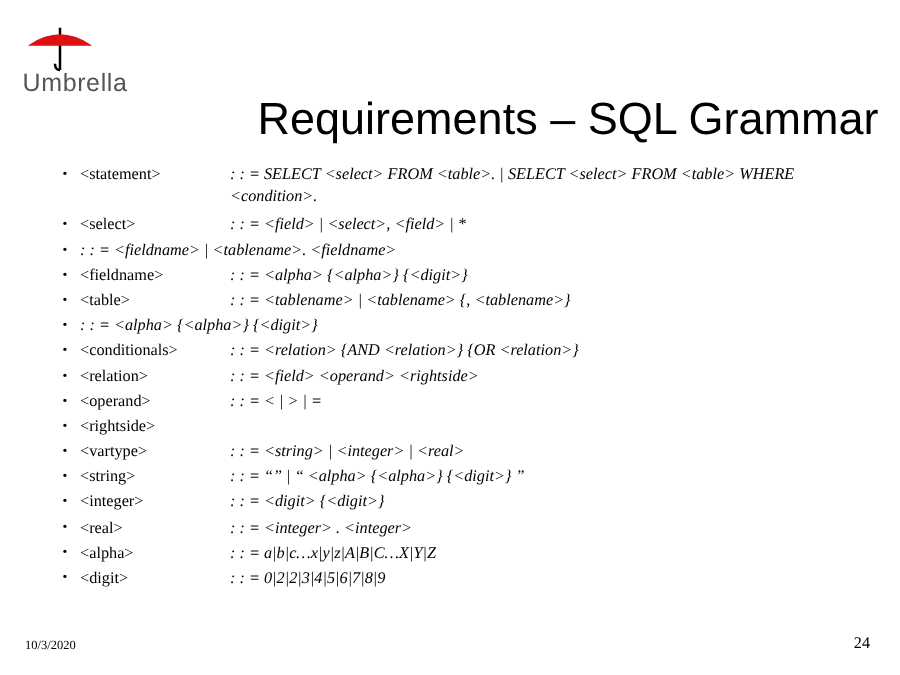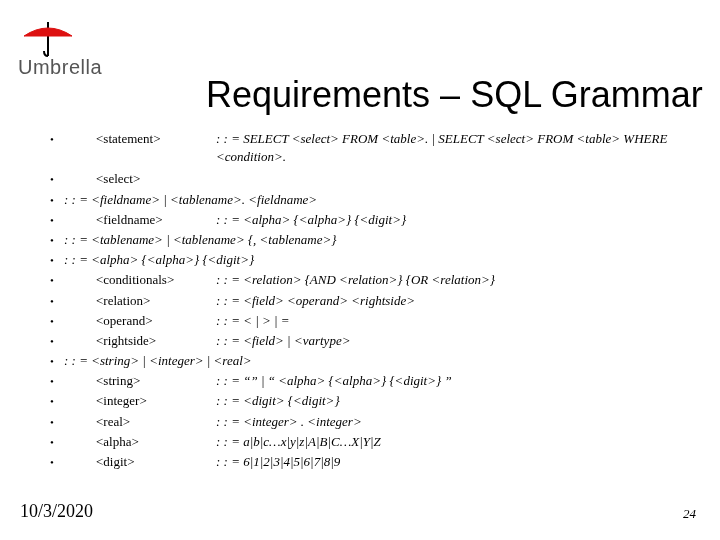--- a/index.html
+++ b/index.html
@@ -57,38 +57,36 @@
   .bullet {
     width: 24px;
     flex: 0 0 24px;
     text-align: center;
     font-size: 11px;
     padding-top: 2px;
   }
   .term {
     width: 120px;
     flex: 0 0 120px;
-    margin-left: 32px;
   }
   .def {
     flex: 1;
     font-style: italic;
   }
   .footer-left {
     position: absolute;
     bottom: 18px;
     left: 20px;
-    font-size: 18px;
+    font-size: 10px;
   }
   .footer-right {
     position: absolute;
     bottom: 18px;
     right: 24px;
     font-size: 13px;
-    font-style: italic;
   }
 </style>
 </head>
 <body>
 
 <div class="slide">
 
   <div class="logo">
     <svg width="60" height="36" viewBox="0 0 60 36">
       <line x1="30" y1="0" x2="30" y2="34" stroke="#000" stroke-width="2"></line>
@@ -103,32 +101,34 @@
   <div class="list-wrap">
 
   <div class="row first">
         <div class="bullet">•</div>
         <div class="term">&lt;statement&gt;</div>
         <div class="def">: : = SELECT &lt;select&gt; FROM &lt;table&gt;. | SELECT &lt;select&gt; FROM &lt;table&gt; WHERE &lt;condition&gt;.</div>
       </div>
       <div class="row">
         <div class="bullet">•</div>
         <div class="term">&lt;select&gt;</div>
+        <div class="def">: : = &lt;field&gt; | &lt;select&gt;, &lt;field&gt; | *</div>
       </div>
       <div class="row">
         <div class="bullet">•</div>
         <div class="def">: : = &lt;fieldname&gt; | &lt;tablename&gt;. &lt;fieldname&gt;</div>
       </div>
       <div class="row">
         <div class="bullet">•</div>
         <div class="term">&lt;fieldname&gt;</div>
         <div class="def">: : = &lt;alpha&gt; {&lt;alpha&gt;} {&lt;digit&gt;}</div>
       </div>
       <div class="row">
         <div class="bullet">•</div>
+        <div class="term">&lt;table&gt;</div>
         <div class="def">: : = &lt;tablename&gt; | &lt;tablename&gt; {, &lt;tablename&gt;}</div>
       </div>
       <div class="row">
         <div class="bullet">•</div>
         <div class="def">: : = &lt;alpha&gt; {&lt;alpha&gt;} {&lt;digit&gt;}</div>
       </div>
       <div class="row">
         <div class="bullet">•</div>
         <div class="term">&lt;conditionals&gt;</div>
         <div class="def">: : = &lt;relation&gt; {AND &lt;relation&gt;} {OR &lt;relation&gt;}</div>
@@ -139,24 +139,24 @@
         <div class="def">: : = &lt;field&gt; &lt;operand&gt; &lt;rightside&gt;</div>
       </div>
       <div class="row">
         <div class="bullet">•</div>
         <div class="term">&lt;operand&gt;</div>
         <div class="def">: : = &lt; | &gt; | =</div>
       </div>
       <div class="row">
         <div class="bullet">•</div>
         <div class="term">&lt;rightside&gt;</div>
-        <div class="def">: : = &lt;field&gt; | &lt;vartype&gt;</div>
       </div>
       <div class="row">
         <div class="bullet">•</div>
+        <div class="term">&lt;vartype&gt;</div>
         <div class="def">: : = &lt;string&gt; | &lt;integer&gt; | &lt;real&gt;</div>
       </div>
       <div class="row">
         <div class="bullet">•</div>
         <div class="term">&lt;string&gt;</div>
         <div class="def">: : = “” | “ &lt;alpha&gt; {&lt;alpha&gt;} {&lt;digit&gt;} ”</div>
       </div>
       <div class="row">
         <div class="bullet">•</div>
         <div class="term">&lt;integer&gt;</div>
@@ -168,20 +168,20 @@
         <div class="def">: : = &lt;integer&gt; . &lt;integer&gt;</div>
       </div>
       <div class="row">
         <div class="bullet">•</div>
         <div class="term">&lt;alpha&gt;</div>
         <div class="def">: : = a|b|c…x|y|z|A|B|C…X|Y|Z</div>
       </div>
       <div class="row">
         <div class="bullet">•</div>
         <div class="term">&lt;digit&gt;</div>
-        <div class="def">: : = 6|1|2|3|4|5|6|7|8|9</div>
+        <div class="def">: : = 0|2|2|3|4|5|6|7|8|9</div>
       </div>
     </div>
 
   <div class="footer-left">10/3/2020</div>
   <div class="footer-right">24</div>
 
 </div>
 
 </body></html>

